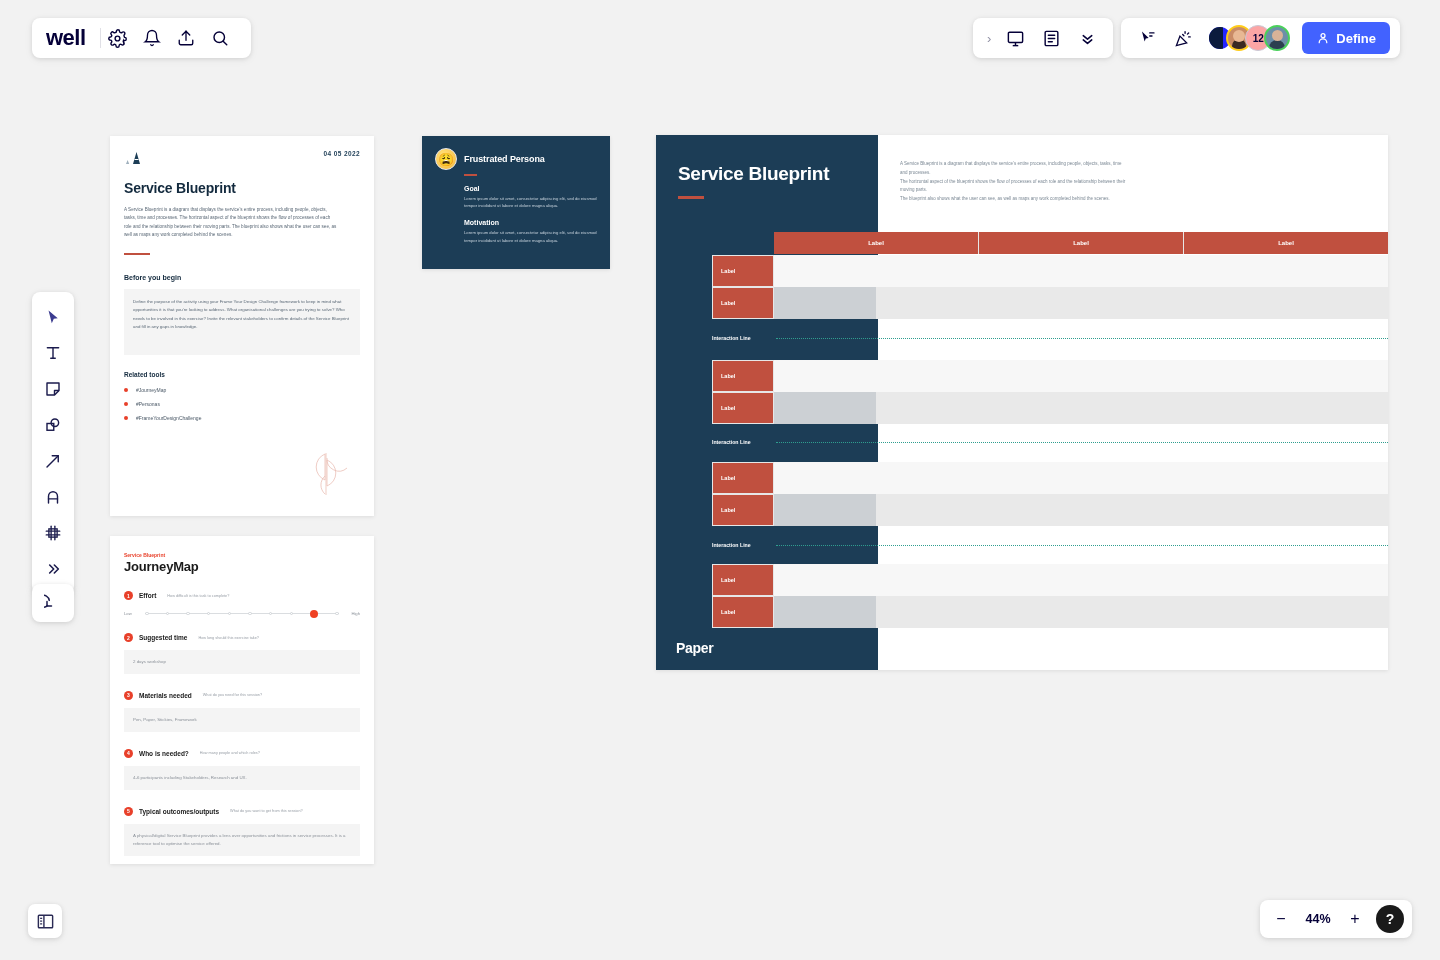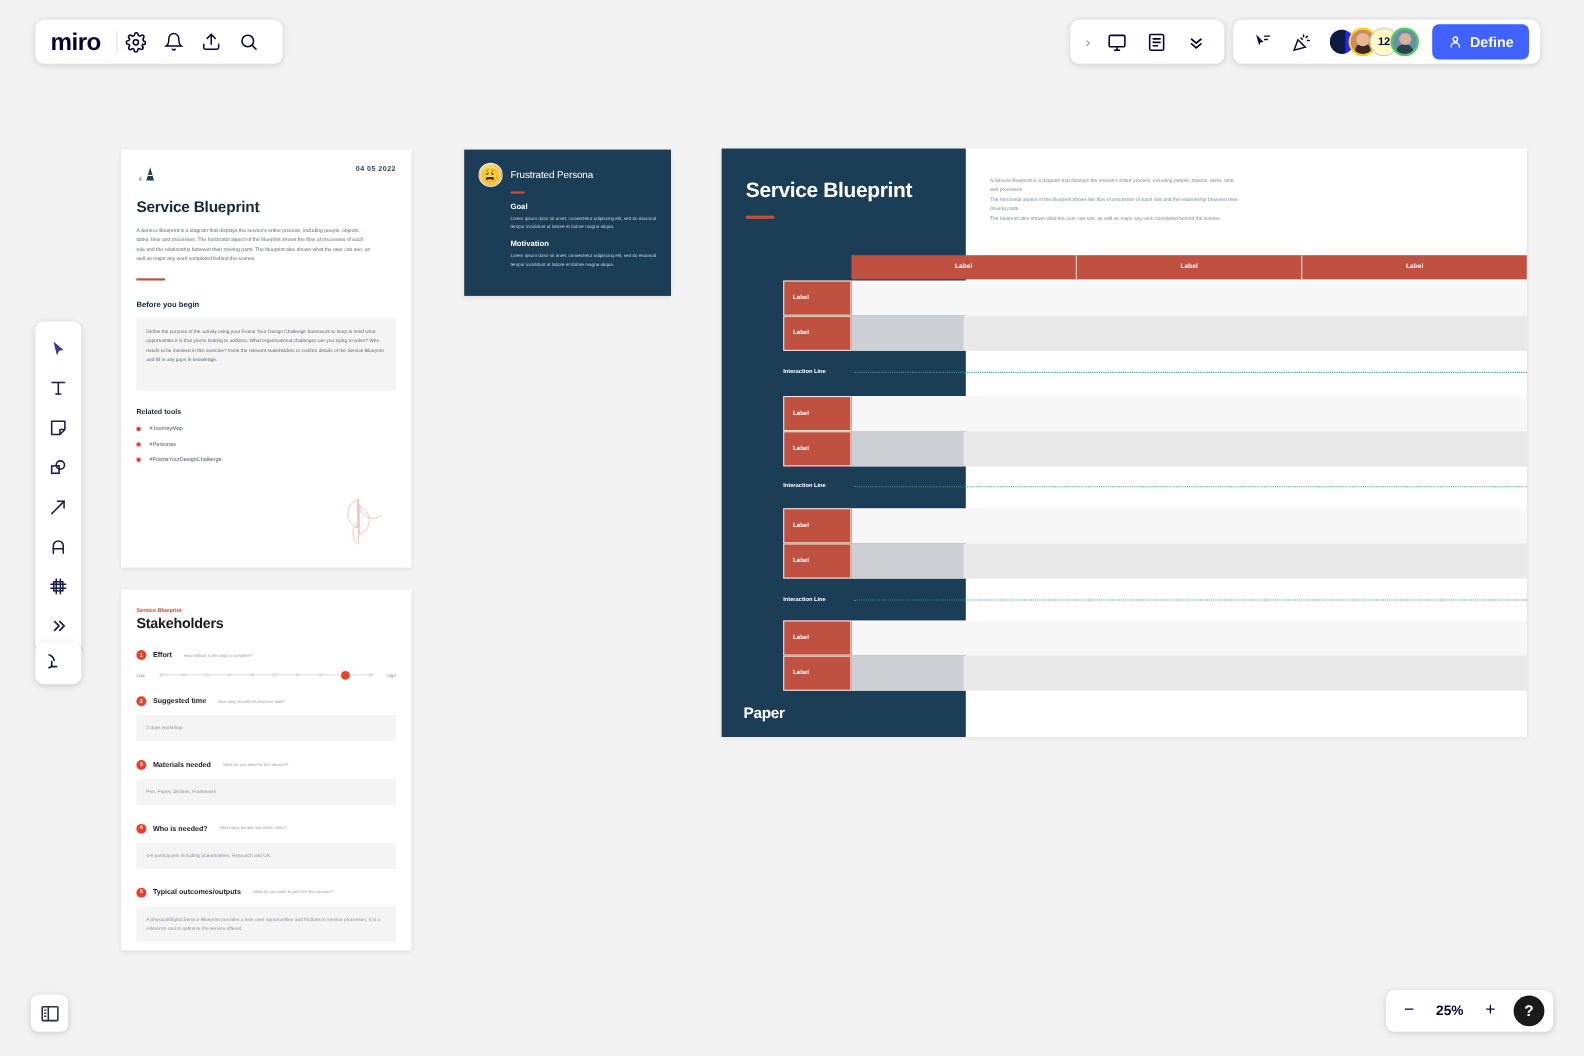--- a/index.html
+++ b/index.html
@@ -48,21 +48,21 @@
     margin-left: -7px; border: 2px solid #fff; position: relative;
     display:flex;align-items:center;justify-content:center;
     font-size:10px;font-weight:bold;overflow:hidden;
   }
   .av:first-child { margin-left: 0; }
   .av-blue { background: #2526ff; }
   .av-blue::after{content:"";position:absolute;left:-2px;top:-2px;width:16px;height:30px;background:#0b1b3d;border-radius:50% 0 0 50%;}
   .av-ring-yellow { border-color: #ffcd1a; background:#c98b66; }
   .av-ring-yellow::before{content:"";position:absolute;bottom:0;width:14px;height:10px;background:#3a2a22;border-radius:7px 7px 0 0;}
   .av-ring-yellow::after{content:"";position:absolute;top:3px;width:12px;height:12px;background:#e8b894;border-radius:50%;}
-  .av-count { background: #fef9c3; border: 1.5px solid #c9c9d6; color: #050038; font-size: 10px; }
+  .av-count { background: #fca5a5; border: 1.5px solid #c9c9d6; color: #050038; font-size: 10px; }
   .av-ring-green { border-color: #4ad05b; background:#6c8fa8; }
   .av-ring-green::before{content:"";position:absolute;bottom:0;width:16px;height:9px;background:#2b4050;border-radius:8px 8px 0 0;}
   .av-ring-green::after{content:"";position:absolute;top:3px;width:11px;height:11px;background:#d8b398;border-radius:50%;}
   .share-btn {
     background: #4262ff; color: #fff; height: 32px; border-radius: 6px;
     display: flex; align-items: center; gap: 6px; padding: 0 14px;
     font-size: 13px; font-weight: bold; cursor: pointer; margin-left: 8px;
     border: none;
   }
 
@@ -133,21 +133,21 @@
     background: #1c3d56; padding: 12px 13px; box-shadow: 0 1px 4px rgba(0,0,0,0.09);
     overflow: hidden;
   }
   .cp-head { display: flex; align-items: center; gap: 7px; }
   .cp-emoji {
     width: 22px; height: 22px; border-radius: 50%;
     background: radial-gradient(circle at 35% 30%, #ffe17a, #f5b93c);
     display:flex;align-items:center;justify-content:center;font-size:13px;
     border: 1.5px solid #e8e8ee; flex: none;
   }
-  .cp-title { font-size: 9px; font-weight: normal; color: #fff; letter-spacing: -0.1px;}
+  .cp-title { font-size: 9px; font-weight: bold; color: #fff; letter-spacing: -0.1px;}
   .cp-rule { width: 13px; height: 1.6px; background: #c0503f; margin: 4px 0 0 29px; }
   .cp-sect { margin-top: 9px; margin-left: 29px;}
   .cp-h { font-size: 7px; font-weight: bold; color: #fff; }
   .cp-p { font-size: 4.2px; line-height: 1.85; color: #c6d2dc; margin-top: 3px; width: 144px;}
 
   .card-info {
     position: absolute; left: 110px; top: 536px; width: 264px; height: 328px;
     background: #fff; padding: 16px 14px; box-shadow: 0 1px 4px rgba(0,0,0,0.09);
     overflow: hidden;
   }
@@ -212,21 +212,21 @@
   }
   .bp-inter-txt { font-size: 5.2px; font-weight: bold; color: #fff; width: 62px; flex:none; }
   .bp-inter-line {
     flex: 1; height: 0; border-top: 1.2px dotted #2f9e8f; margin-left: 2px;
   }
 </style>
 </head>
 <body>
 
 <div class="top-left-bar">
-  <div class="miro-logo">miro</div>
+  <div class="miro-logo">well</div>
   <div class="divider-v"></div>
   <div class="tl-icon">
     <svg width="19" height="19" viewBox="0 0 24 24" fill="none" stroke="#050038" stroke-width="1.8">
       <circle cx="12" cy="12" r="3"></circle>
       <path d="M19.4 15a1.65 1.65 0 0 0 .33 1.82l.06.06a2 2 0 1 1-2.83 2.83l-.06-.06a1.65 1.65 0 0 0-1.82-.33 1.65 1.65 0 0 0-1 1.51V21a2 2 0 1 1-4 0v-.09A1.65 1.65 0 0 0 9 19.4a1.65 1.65 0 0 0-1.82.33l-.06.06a2 2 0 1 1-2.83-2.83l.06-.06a1.65 1.65 0 0 0 .33-1.82 1.65 1.65 0 0 0-1.51-1H3a2 2 0 1 1 0-4h.09A1.65 1.65 0 0 0 4.6 9a1.65 1.65 0 0 0-.33-1.82l-.06-.06a2 2 0 1 1 2.83-2.83l.06.06A1.65 1.65 0 0 0 9 4.6h.09A1.65 1.65 0 0 0 10.6 3V3a2 2 0 1 1 4 0v.09A1.65 1.65 0 0 0 16 4.6a1.65 1.65 0 0 0 1.82-.33l.06-.06a2 2 0 1 1 2.83 2.83l-.06.06A1.65 1.65 0 0 0 20.4 9v.09A1.65 1.65 0 0 0 21 10.6h.09a2 2 0 1 1 0 4H21a1.65 1.65 0 0 0-1.51 1z"></path>
     </svg>
   </div>
   <div class="tl-icon">
     <svg width="18" height="18" viewBox="0 0 24 24" fill="none" stroke="#050038" stroke-width="1.8" stroke-linecap="round">
       <path d="M18 8A6 6 0 0 0 6 8c0 7-3 9-3 9h18s-3-2-3-9"></path>
@@ -373,21 +373,21 @@
     <rect x="3" y="4" width="18" height="16" rx="1"></rect>
     <line x1="10" y1="4" x2="10" y2="20"></line>
     <line x1="5.2" y1="8" x2="7.8" y2="8" stroke-width="1.6"></line>
     <line x1="5.2" y1="11.5" x2="7.8" y2="11.5" stroke-width="1.6"></line>
     <line x1="5.2" y1="15" x2="7.8" y2="15" stroke-width="1.6"></line>
   </svg>
 </div>
 
 <div class="zoom-bar">
   <div class="zb-btn">−</div>
-  <div class="zoom-level">25%</div>
+  <div class="zoom-level">44%</div>
   <div class="zb-btn">+</div>
   <div class="help-btn">?</div>
 </div>
 
 <div class="card-intro">
   <div class="ci-top">
     <div class="ci-logo">
       <svg width="26" height="16" viewBox="0 0 26 16">
         <path d="M9 14 L12.5 2 L16 14 Z" fill="#1c3d56"></path>
         <rect x="10.5" y="9" width="4" height="1" fill="#fff"></rect>
@@ -438,21 +438,21 @@
     <div class="cp-p">Lorem ipsum dolor sit amet, consectetur adipiscing elit, sed do eiusmod tempor incididunt ut labore et dolore magna aliqua.</div>
   </div>
   <div class="cp-sect">
     <div class="cp-h">Motivation</div>
     <div class="cp-p">Lorem ipsum dolor sit amet, consectetur adipiscing elit, sed do eiusmod tempor incididunt ut labore et dolore magna aliqua.</div>
   </div>
 </div>
 
 <div class="card-info">
   <div class="cf-eyebrow">Service Blueprint</div>
-  <div class="cf-title">Stakeholders</div>
+  <div class="cf-title">JourneyMap</div>
 
   <div class="cf-row">
     <div class="cf-lbl">
       <span class="cf-badge">1</span>
       <span class="cf-name">Effort</span>
       <span class="cf-hint">How difficult is this task to complete?</span>
     </div>
     <div class="cf-slider">
       <span class="cf-end">Low</span>
       <span class="cf-track">

